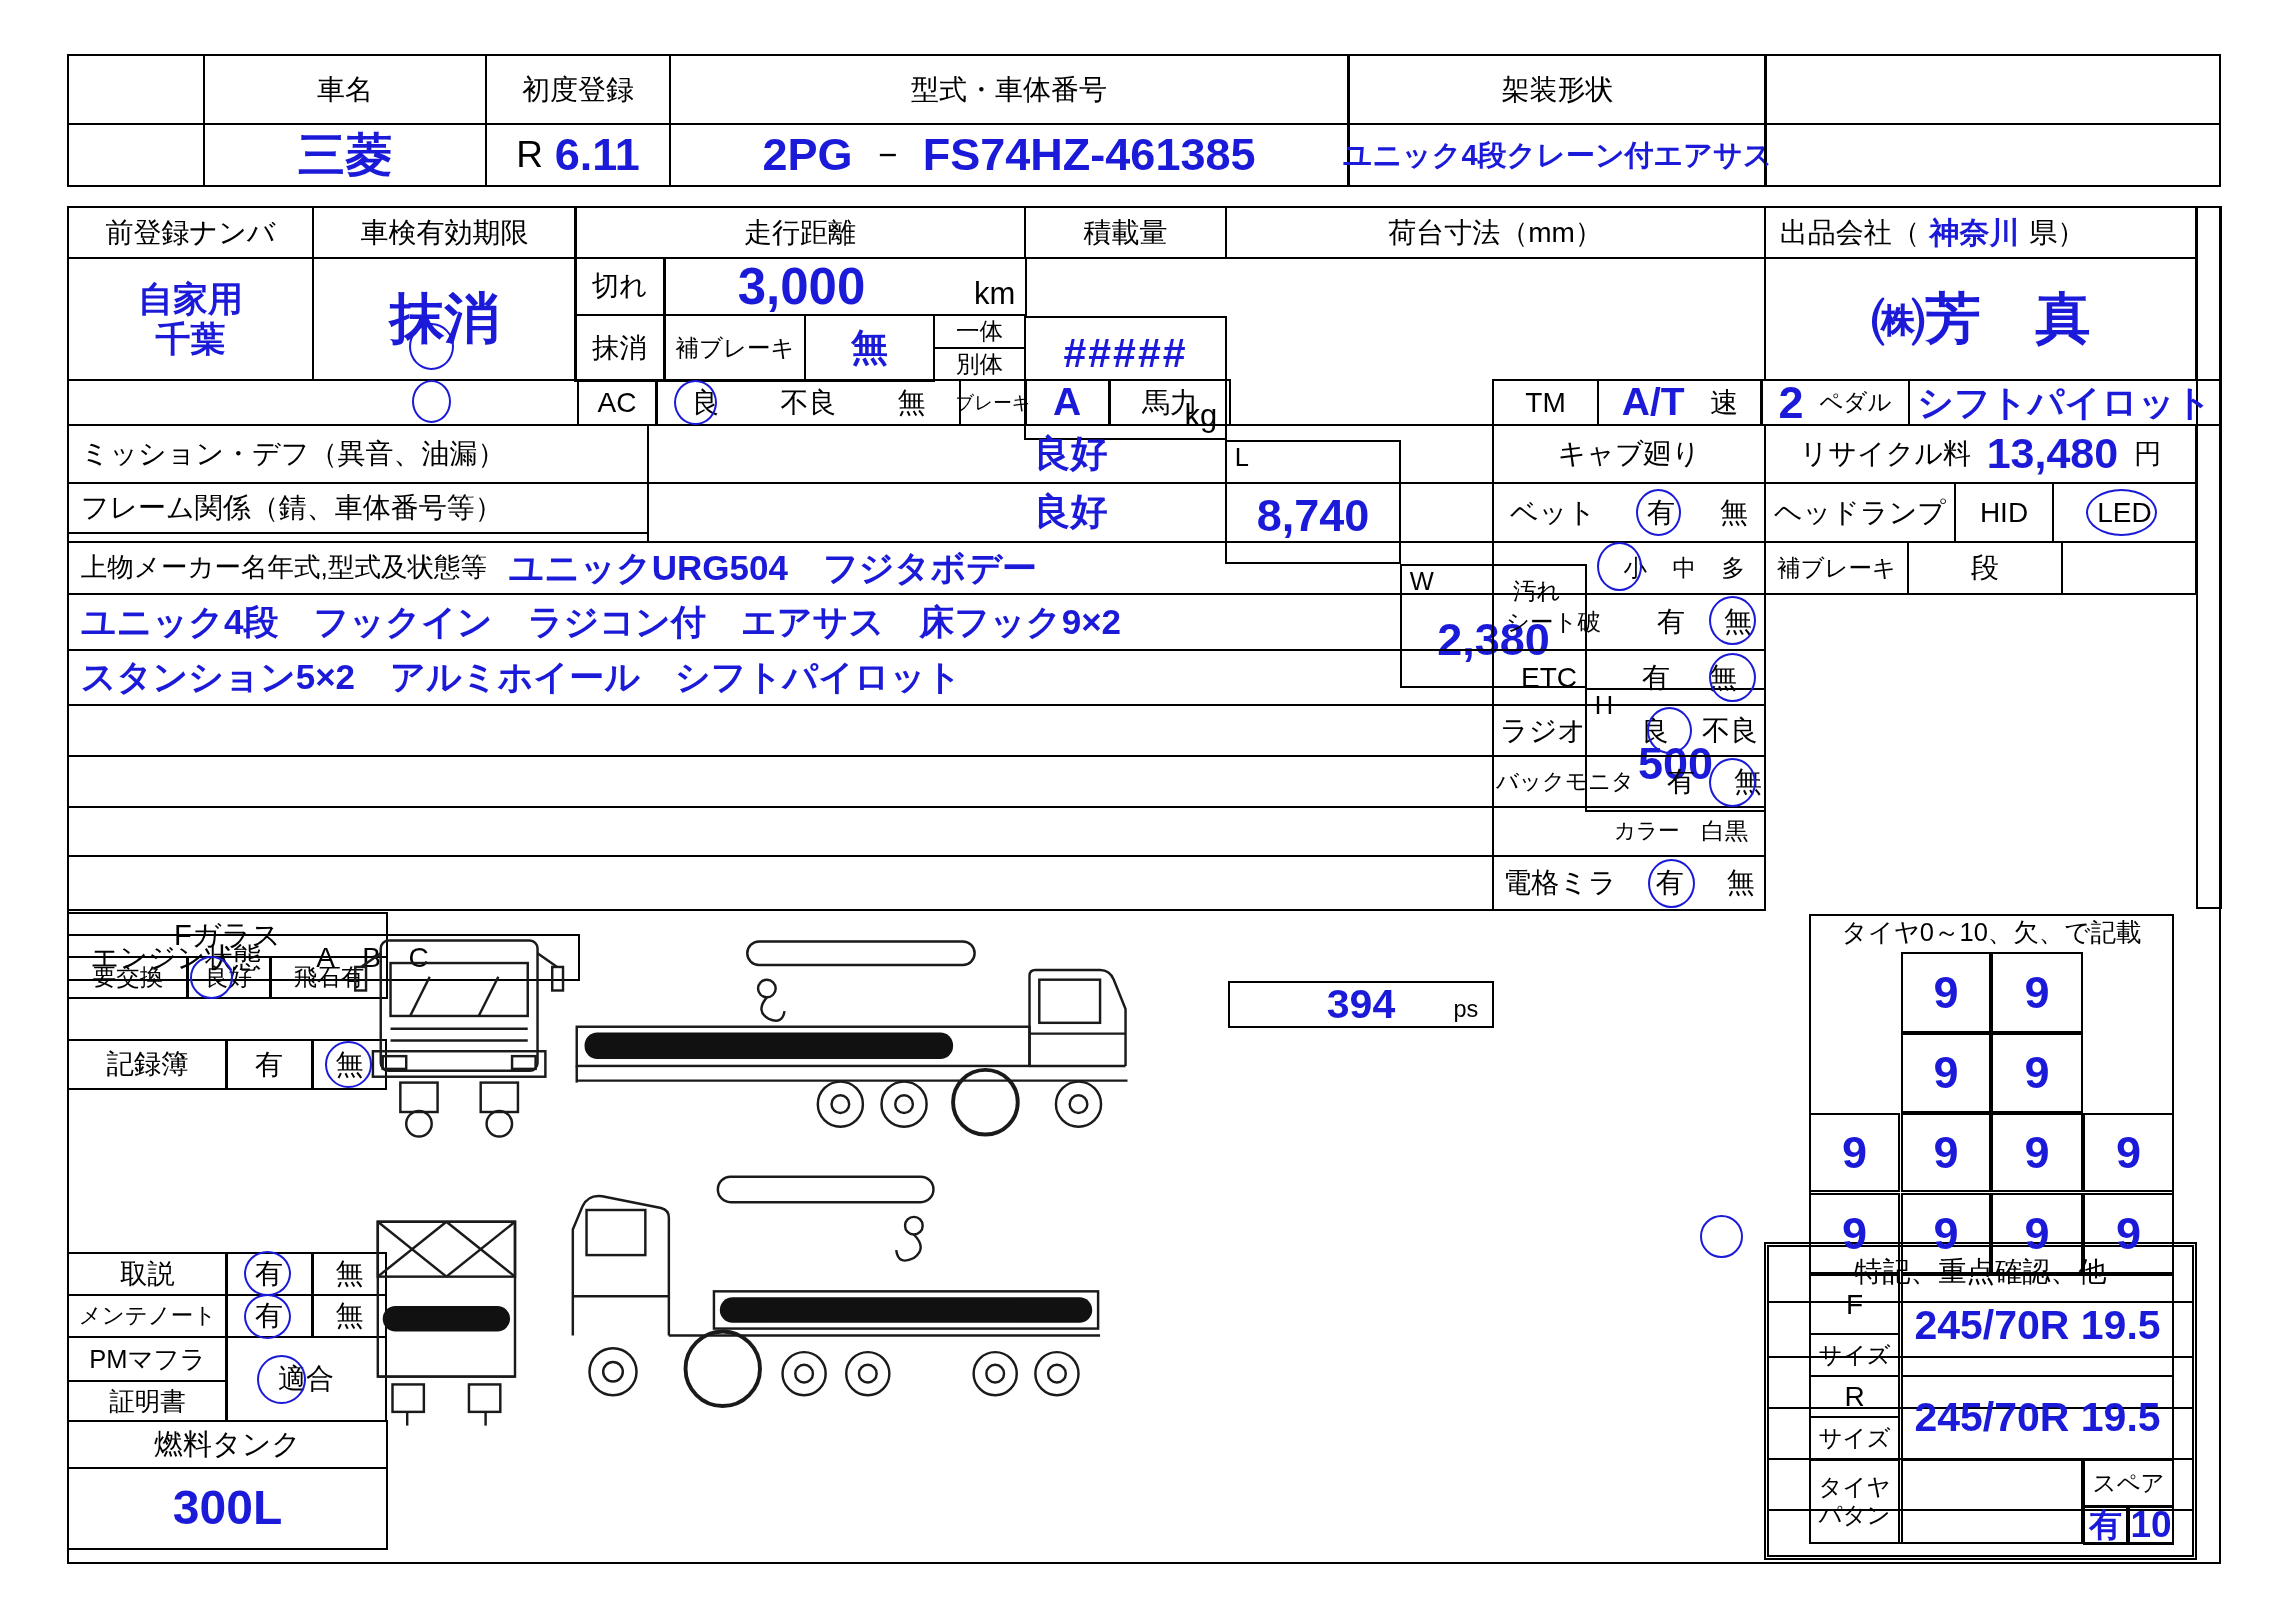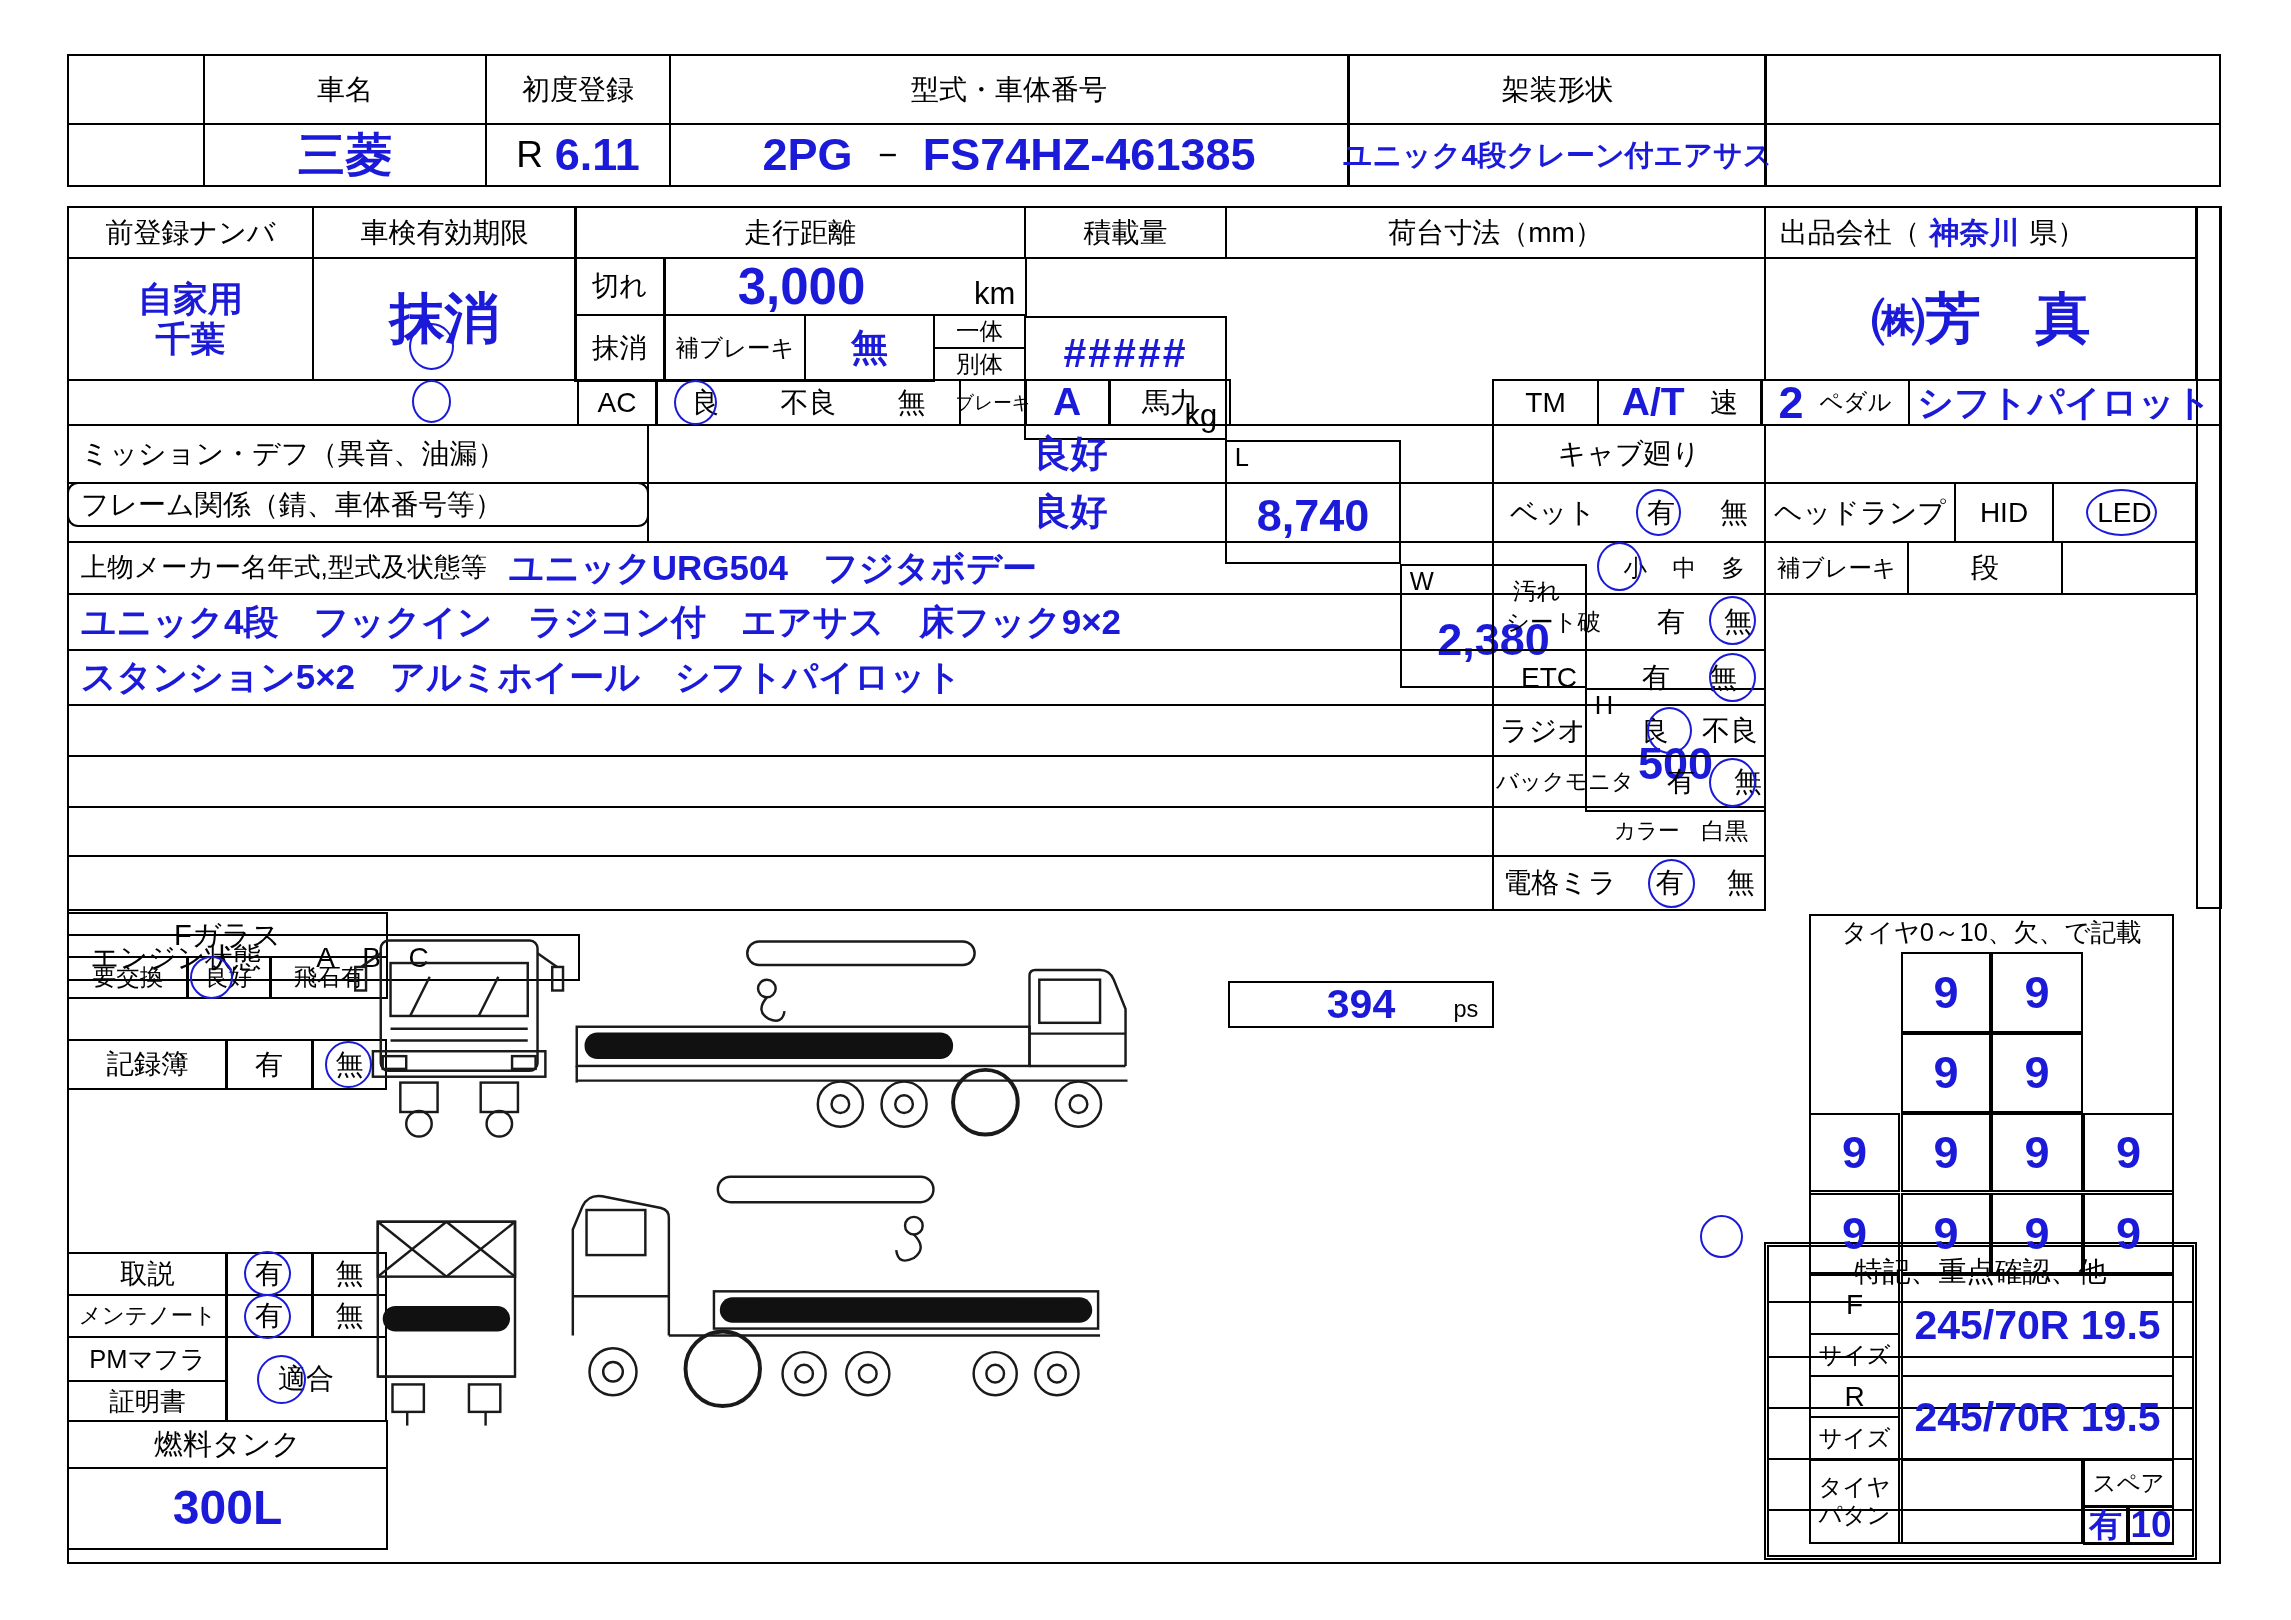--- a/index.html
+++ b/index.html
@@ -121,22 +121,27 @@
   </div>
   <div class="c" style="left:1760px;top:379px;width:150px;height:47px;gap:15.7px;">
     <span class="blue" style="font-size:45px;">2</span>
     <span style="font-size:23.5px;">ペダル</span>
   </div>
   <div class="c blue" style="left:1908px;top:379px;width:313px;height:47px;font-size:36px;">シフトパイロット</div>
 
   <div class="c left lbl" style="left:67px;top:424px;width:582px;height:60px;padding-left:11.8px;">ミッション・デフ（異音、油漏）</div>
   <div class="c blue" style="left:647px;top:424px;width:847px;height:60px;font-size:37px;">良好</div>
   <div class="c lbl" style="left:1492px;top:424px;width:274px;height:60px;">キャブ廻り</div>
-
-  <div class="c left lbl" style="left:67px;top:482px;width:582px;height:45px;padding-left:11.8px;border-radius:11px;">フレーム関係（錆、車体番号等）</div>
+  <div class="c" style="left:1764px;top:424px;width:433px;height:60px;gap:15.7px;">
+    <span class="lbl">リサイクル料</span>
+    <span class="blue" style="font-size:43px;">13,480</span>
+    <span style="font-size:27.4px;">円</span>
+  </div>
+
+  <div class="c left lbl" style="left:67px;top:482px;width:582px;height:52px;padding-left:11.8px;">フレーム関係（錆、車体番号等）</div>
   <div class="c blue" style="left:647px;top:482px;width:847px;height:61px;font-size:37px;">良好</div>
   <div class="c" style="left:1492px;top:482px;width:274px;height:61px;">
     <span class="lbl" style="margin-right:51px;">ベット</span>
     <span class="lbl" style="margin-right:45px;">有</span>
     <span class="lbl">無</span>
   </div>
   <div class="c lbl" style="left:1764px;top:482px;width:192px;height:61px;">ヘッドランプ</div>
   <div class="c lbl" style="left:1954px;top:482px;width:100px;height:61px;">HID</div>
   <div class="c lbl" style="left:2052px;top:482px;width:145px;height:61px;">LED</div>
 

